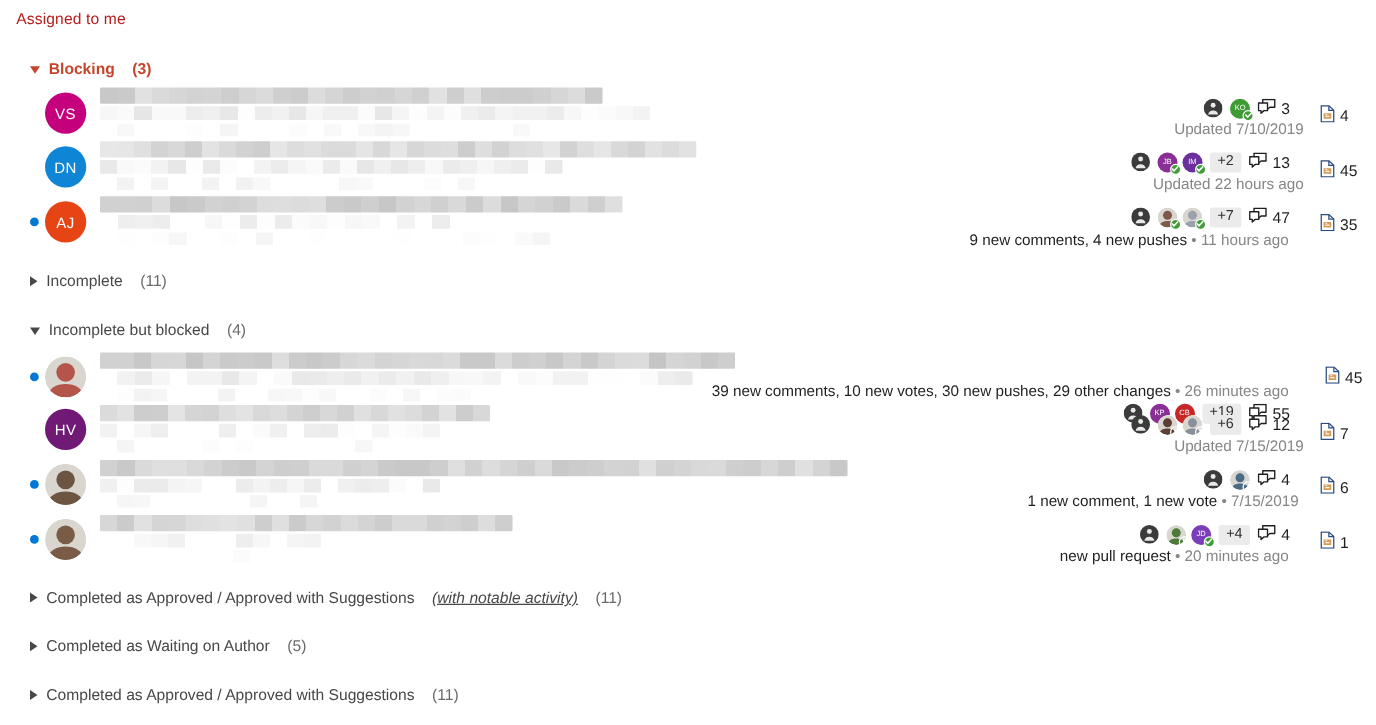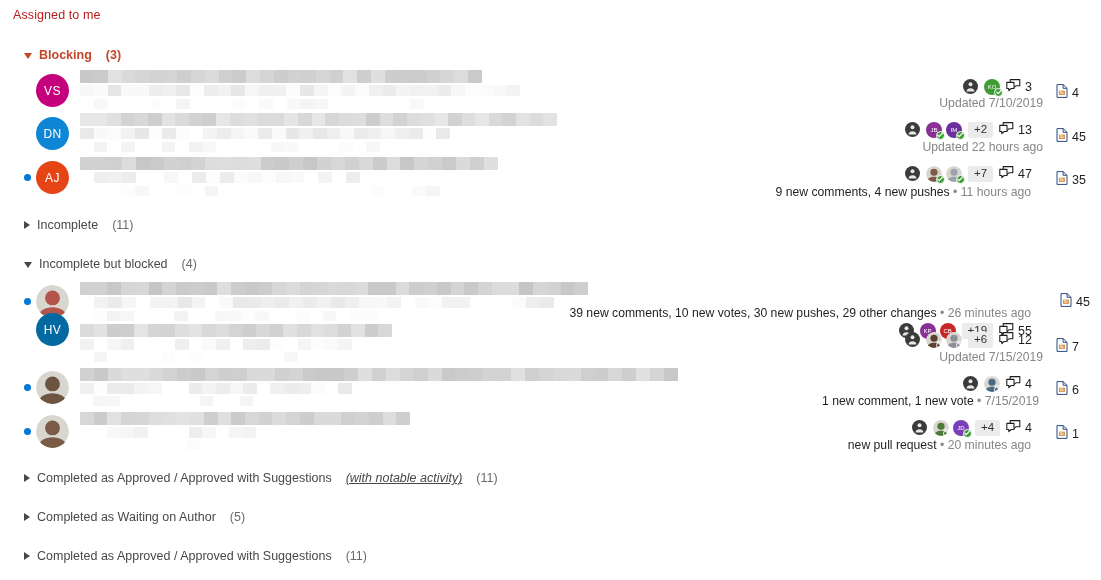--- a/index.html
+++ b/index.html
@@ -430,21 +430,21 @@
               <path d="M1 0.6h6.2L11 4.3v9.1H1z" fill="#fff" stroke="#2b4b7e" stroke-width="1"></path>
               <path d="M7.1 0.7v3.6H10.9" fill="none" stroke="#2b4b7e" stroke-width="1"></path>
               <rect x="2.9" y="6.6" width="6.1" height="4.4" fill="#c97a20" opacity=".75"></rect>
               <path d="M4.3 7.6h1.4M4.3 9.1h3.3" stroke="#fff" stroke-width="0.9"></path>
             </svg></span>
           <span>45</span>
         </div>
         <div class="status-line" style="top: 306px; right: 70px;"><span>39 new comments, 10 new votes, 30 new pushes, 29 other changes</span><span class="ts"> • </span><span class="ts">26 minutes ago</span></div>
       </div>
       <div class="row">
-        <div class="avatar" style="top: 313px; background: #0369a1;">
+        <div class="avatar" style="top: 327px; background: #701a75;">
           <span>HV</span>
         </div>
         <div class="redact title" style="left: 80px; top: 324px; width: 312px; height: 13px; background: linear-gradient(90deg, rgb(219, 219, 220) 0%, rgb(219, 219, 220) 4.35%, rgb(226, 226, 227) 4.35%, rgb(226, 226, 227) 8.7%, rgb(205, 205, 206) 8.7%, rgb(205, 205, 206) 13.04%, rgb(206, 206, 207) 13.04%, rgb(206, 206, 207) 17.39%, rgb(228, 228, 229) 17.39%, rgb(228, 228, 229) 21.74%, rgb(213, 213, 214) 21.74%, rgb(213, 213, 214) 26.09%, rgb(211, 211, 212) 26.09%, rgb(211, 211, 212) 30.43%, rgb(222, 222, 223) 30.43%, rgb(222, 222, 223) 34.78%, rgb(227, 227, 228) 34.78%, rgb(227, 227, 228) 39.13%, rgb(217, 217, 218) 39.13%, rgb(217, 217, 218) 43.48%, rgb(221, 221, 222) 43.48%, rgb(221, 221, 222) 47.83%, rgb(212, 212, 213) 47.83%, rgb(212, 212, 213) 52.17%, rgb(206, 206, 207) 52.17%, rgb(206, 206, 207) 56.52%, rgb(216, 216, 217) 56.52%, rgb(216, 216, 217) 60.87%, rgb(209, 209, 210) 60.87%, rgb(209, 209, 210) 65.22%, rgb(224, 224, 225) 65.22%, rgb(224, 224, 225) 69.57%, rgb(216, 216, 217) 69.57%, rgb(216, 216, 217) 73.91%, rgb(225, 225, 226) 73.91%, rgb(225, 225, 226) 78.26%, rgb(220, 220, 221) 78.26%, rgb(220, 220, 221) 82.61%, rgb(211, 211, 212) 82.61%, rgb(211, 211, 212) 86.96%, rgb(226, 226, 227) 86.96%, rgb(226, 226, 227) 91.3%, rgb(205, 205, 206) 91.3%, rgb(205, 205, 206) 95.65%, rgb(216, 216, 217) 95.65%, rgb(216, 216, 217) 100%);"></div>
         <div class="redact subtitle" style="left: 80px; top: 339px; width: 272px; height: 11px; background: linear-gradient(90deg, rgb(242, 242, 243) 0%, rgb(242, 242, 243) 5%, rgb(255, 255, 255) 5%, rgb(255, 255, 255) 10%, rgb(246, 246, 247) 10%, rgb(246, 246, 247) 15%, rgb(239, 239, 240) 15%, rgb(239, 239, 240) 20%, rgb(255, 255, 255) 20%, rgb(255, 255, 255) 25%, rgb(255, 255, 255) 25%, rgb(255, 255, 255) 30%, rgb(255, 255, 255) 30%, rgb(255, 255, 255) 35%, rgb(239, 239, 240) 35%, rgb(239, 239, 240) 40%, rgb(255, 255, 255) 40%, rgb(255, 255, 255) 45%, rgb(250, 250, 251) 45%, rgb(250, 250, 251) 50%, rgb(240, 240, 241) 50%, rgb(240, 240, 241) 55%, rgb(255, 255, 255) 55%, rgb(255, 255, 255) 60%, rgb(238, 238, 239) 60%, rgb(238, 238, 239) 65%, rgb(236, 236, 237) 65%, rgb(236, 236, 237) 70%, rgb(253, 253, 254) 70%, rgb(253, 253, 254) 75%, rgb(255, 255, 255) 75%, rgb(255, 255, 255) 80%, rgb(245, 245, 246) 80%, rgb(245, 245, 246) 85%, rgb(253, 253, 254) 85%, rgb(253, 253, 254) 90%, rgb(250, 250, 251) 90%, rgb(250, 250, 251) 95%, rgb(244, 244, 245) 95%, rgb(244, 244, 245) 100%);"></div>
         <div class="redact tertiary" style="left: 80px; top: 352px; width: 218px; height: 10px; background: linear-gradient(90deg, rgb(255, 255, 255) 0%, rgb(255, 255, 255) 6.25%, rgb(245, 245, 246) 6.25%, rgb(245, 245, 246) 12.5%, rgb(255, 255, 255) 12.5%, rgb(255, 255, 255) 18.75%, rgb(255, 255, 255) 18.75%, rgb(255, 255, 255) 25%, rgb(255, 255, 255) 25%, rgb(255, 255, 255) 31.25%, rgb(255, 255, 255) 31.25%, rgb(255, 255, 255) 37.5%, rgb(252, 252, 253) 37.5%, rgb(252, 252, 253) 43.75%, rgb(255, 255, 255) 43.75%, rgb(255, 255, 255) 50%, rgb(253, 253, 254) 50%, rgb(253, 253, 254) 56.25%, rgb(255, 255, 255) 56.25%, rgb(255, 255, 255) 62.5%, rgb(255, 255, 255) 62.5%, rgb(255, 255, 255) 68.75%, rgb(255, 255, 255) 68.75%, rgb(255, 255, 255) 75%, rgb(255, 255, 255) 75%, rgb(255, 255, 255) 81.25%, rgb(255, 255, 255) 81.25%, rgb(255, 255, 255) 87.5%, rgb(255, 255, 255) 87.5%, rgb(255, 255, 255) 93.75%, rgb(247, 247, 248) 93.75%, rgb(247, 247, 248) 100%);"></div>
         <div class="meta" style="top: 331px; right: 69px;">
           <span class="author-icon"><svg viewBox="0 0 16 16">
               <circle cx="8" cy="8" r="8" fill="#3b3b3b"></circle>
               <circle cx="8" cy="5.6" r="2.1" fill="#e8e8e8"></circle>
               <path d="M3.7 13.4a4.4 4.4 0 0 1 8.6 0z" fill="#e8e8e8"></path>

